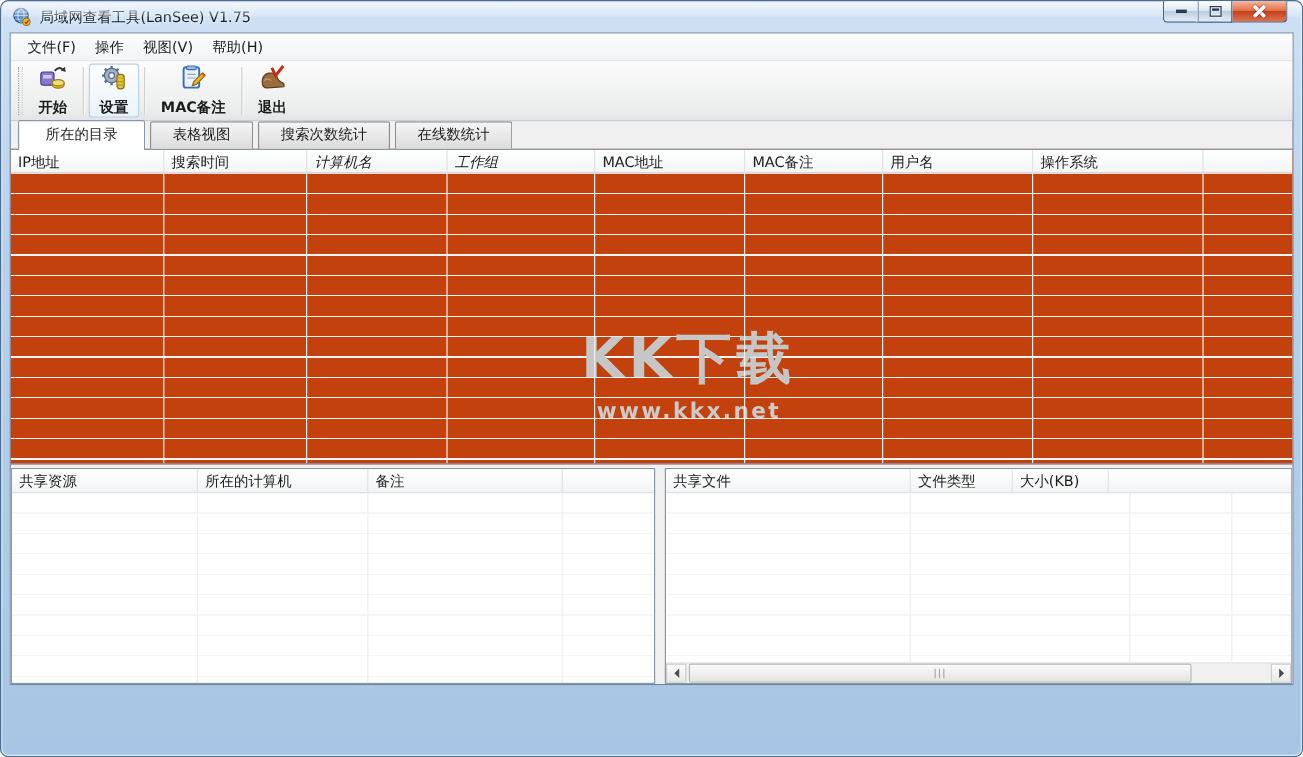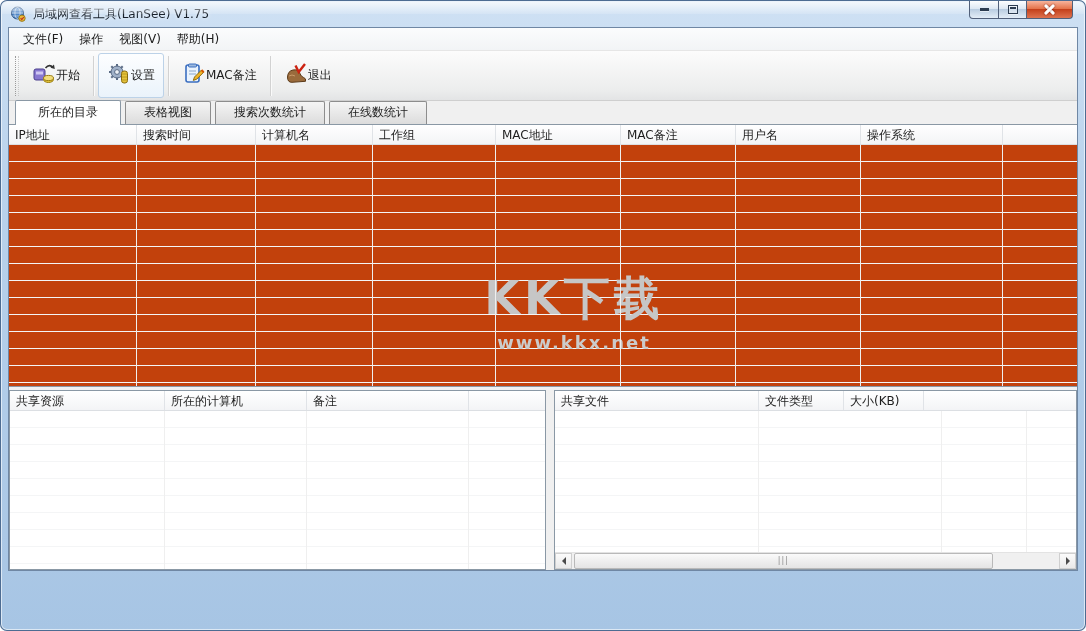--- a/index.html
+++ b/index.html
@@ -33,22 +33,22 @@
           border:1px solid #6f87a4;display:flex;flex-direction:column;}
 
   
   .menubar{height:22px;background:linear-gradient(180deg,#fbfcfd,#f2f4f6);display:flex;align-items:center;padding-left:6px;flex:0 0 auto;}
   .menu-item{padding:2px 8px;color:#1d1d1d;cursor:default;}
 
   
   .toolbar{height:51px;background:linear-gradient(180deg,#fcfcfc,#eceded 80%,#e3e4e5);border-top:1px solid #e6e6e6;
            border-bottom:1px solid #cfcfcf;display:flex;align-items:center;padding:2px 0 2px 4px;flex:0 0 auto;}
   .grip{width:4px;height:40px;border-left:1px dotted #9a9a9a;border-right:1px dotted #c9c9c9;margin:0 4px 0 2px;}
-  .tbtn{height:45px;display:flex;flex-direction:row;align-items:center;justify-content:center;padding:1px 8px 2px;
-        border:1px solid transparent;border-radius:3px;cursor:default;}
+  .tbtn{height:45px;display:flex;flex-direction:column;align-items:center;justify-content:center;padding:1px 8px 2px;
+        border:1px solid transparent;border-radius:3px;cursor:default;font-weight:bold;}
   .tbtn.hot{border:1px solid #bcd2e8;background:linear-gradient(180deg,#fdfeff,#eaf3fb);}
   .tbtn svg{width:24px;height:24px;}
   .tbtn .tlabel{margin-top:1px;color:#1d1d1d;}
   .tsep{width:1px;height:40px;background:#d2d2d2;box-shadow:1px 0 0 #fafafa;margin:0 4px;}
 
   
   .tabstrip{height:23px;padding:3px 0 0 6px;display:flex;align-items:flex-end;flex:0 0 auto;position:relative;z-index:3;}
   .tab{padding:2px 18px 3px;margin-right:4px;border:1px solid #8d8d8d;border-bottom:none;border-radius:2px 2px 0 0;
        background:linear-gradient(180deg,#f5f5f5,#dcdcdc);color:#1d1d1d;cursor:default;position:relative;}
   .tab.active{background:#fff;padding:3px 22px 4px;margin-bottom:-1px;border-color:#8a98a5;z-index:4;}
@@ -193,22 +193,22 @@
         <div class="tab active">所在的目录</div>
         <div class="tab">表格视图</div>
         <div class="tab">搜索次数统计</div>
         <div class="tab">在线数统计</div>
       </div>
 
     <div class="list">
       <div class="lheader" id="main-header">
           <div class="hcell" style="width: 128px; flex: 0 0 auto;">IP地址</div>
           <div class="hcell" style="width: 119px; flex: 0 0 auto;">搜索时间</div>
-          <div class="hcell" style="width: 117px; flex: 0 0 auto;">计算机名</div>
-          <div class="hcell" style="width: 123px; flex: 0 0 auto;">工作组</div>
+          <div class="hcell" style="width: 117px; flex: 0 0 auto; font-style: italic;">计算机名</div>
+          <div class="hcell" style="width: 123px; flex: 0 0 auto; font-style: italic;">工作组</div>
           <div class="hcell" style="width: 125px; flex: 0 0 auto;">MAC地址</div>
           <div class="hcell" style="width: 115px; flex: 0 0 auto;">MAC备注</div>
           <div class="hcell" style="width: 125px; flex: 0 0 auto;">用户名</div>
           <div class="hcell" style="width: 142px; flex: 0 0 auto;">操作系统</div>
           <div class="hcell filler"></div>
         </div>
       <div class="lbody" id="main-body">
         <div class="watermark">
           <div class="wm-title">KK下载</div>
           <div class="wm-url">www.kkx.net</div>

